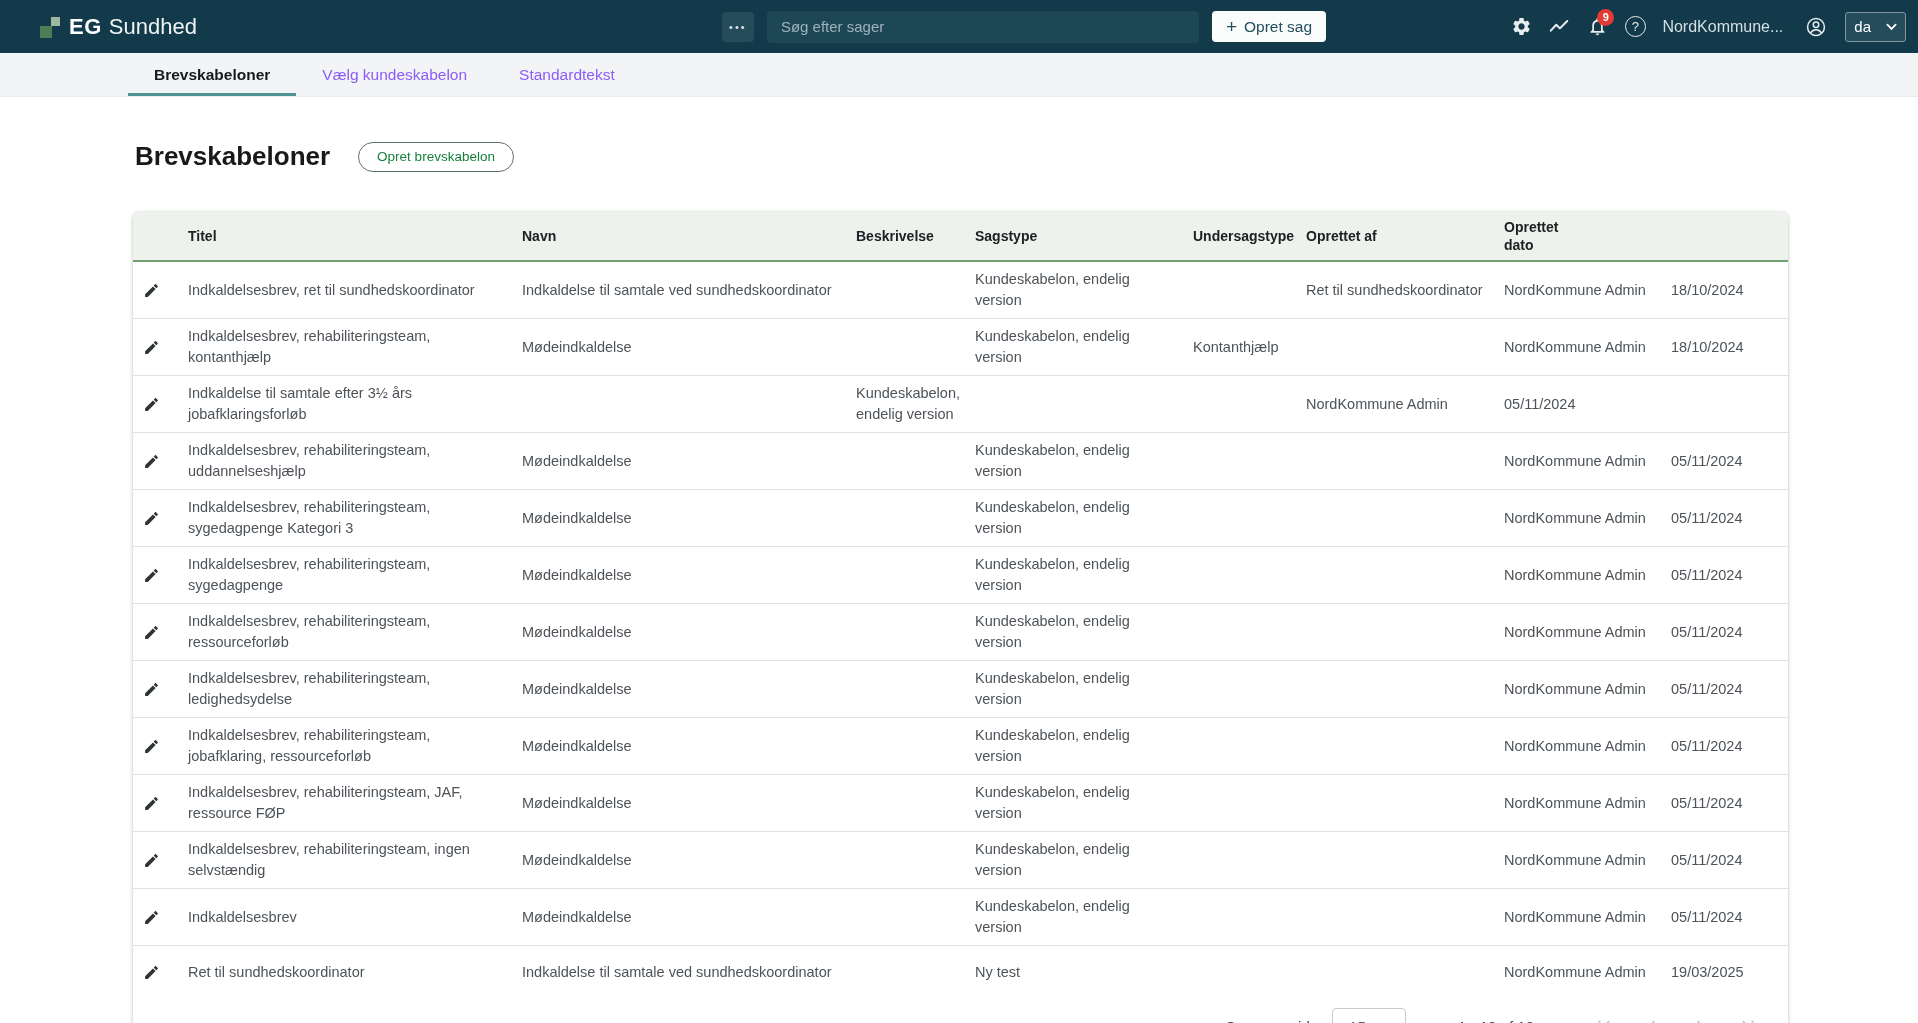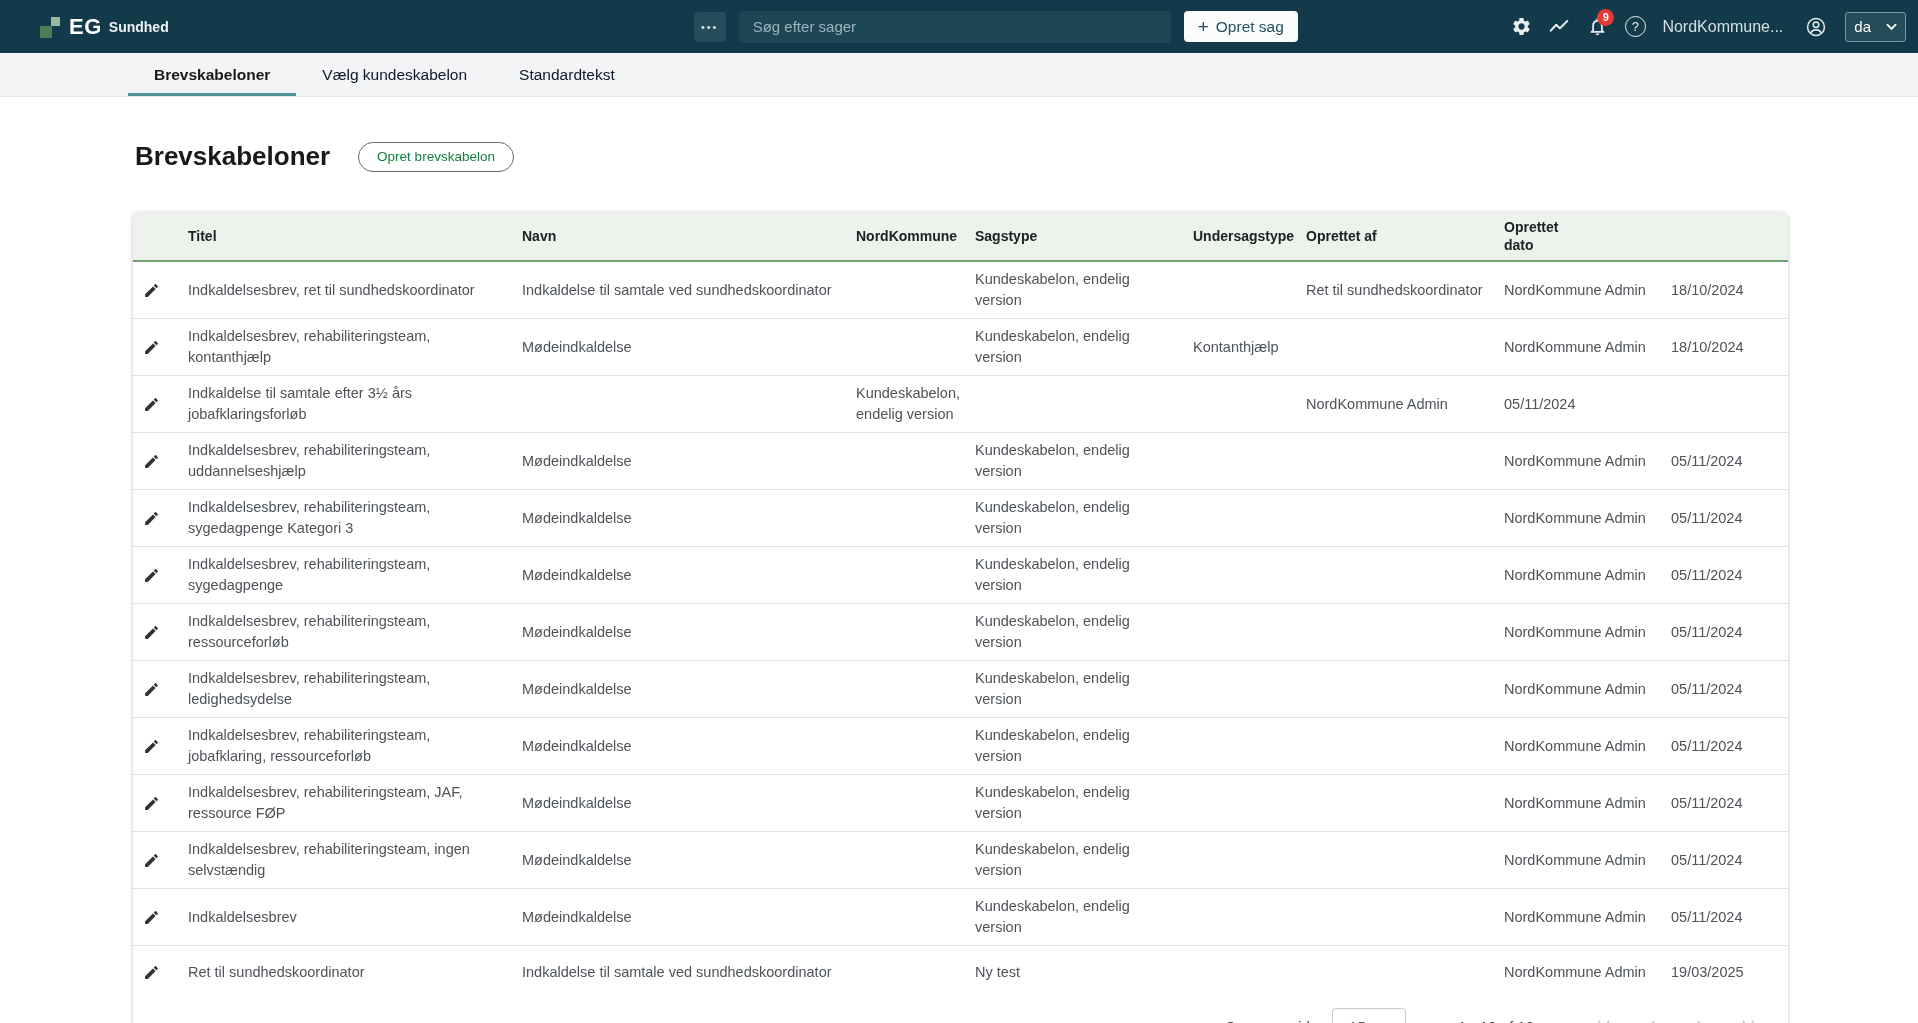--- a/index.html
+++ b/index.html
@@ -6,21 +6,21 @@
   html,body { width:1918px; height:1023px; overflow:hidden; background:#ffffff;
               font-family:"Liberation Sans", sans-serif; }
 
   
   .topbar { height:53px; background:#123a4a; display:flex; align-items:center; color:#fff; }
   .brand { display:flex; align-items:center; gap:7px; margin-left:40px; }
   .logo-mark { position:relative; width:22px; height:22px; }
   .logo-mark .sq-big { position:absolute; left:0; bottom:0; width:12px; height:12px; background:#4e7c57; }
   .logo-mark .sq-small { position:absolute; right:2px; top:1px; width:9px; height:9px; background:#9cb89f; }
   .brand-eg { font-weight:bold; font-size:22px; letter-spacing:0.5px; }
-  .brand-product { font-size:14px; font-weight:700; color:#eef3f4; }
+  .brand-product { font-size:22px; font-weight:400; color:#eef3f4; }
 
   .topbar-center { display:flex; align-items:center; margin-left:525px; }
   .more-btn { width:32px; height:30px; background:#244c5b; border-radius:4px; color:#dfe8ea;
               display:flex; align-items:center; justify-content:center; font-size:16px; letter-spacing:2px;
               cursor:pointer; }
   .search-box { width:432px; height:32px; margin-left:13px; background:#1e4755; border-radius:4px;
                 display:flex; align-items:center; }
   .search-box input { background:transparent; border:none; outline:none; color:#dfe8ea;
                       font-size:15px; padding:0 14px; width:100%; font-family:"Liberation Sans",sans-serif; }
   .search-box input::placeholder { color:#9db3bb; opacity:1; }
@@ -38,21 +38,21 @@
            align-items:center; justify-content:center; padding:0 3px; }
   .help-circle { width:21px; height:21px; border:1.6px solid #e8eef0; border-radius:50%;
                  display:flex; align-items:center; justify-content:center; font-size:13px; color:#e8eef0; }
   .org-name { color:#d6dfe2; font-size:16px; margin:0 14px 0 8px; cursor:pointer; }
   .lang-select { margin-left:10px; height:30px; border:1px solid #7e97a0; background:#244c5b;
                  border-radius:3px; display:flex; align-items:center; gap:15px; padding:0 8px;
                  color:#fff; font-size:15px; cursor:pointer; }
 
   
   .tabstrip { height:44px; background:#f2f4f5; display:flex; padding-left:128px; border-bottom:1px solid #e8eaeb; }
-  .tab { padding:0 26px; display:flex; align-items:center; font-size:15.5px; color:#0f172a;
+  .tab { padding:0 26px; display:flex; align-items:center; font-size:15.5px; color:#8b5cf6;
          position:relative; cursor:pointer; }
   .tab.active { color:#17191a; font-weight:bold; }
   .tab.active::after { content:""; position:absolute; left:0; right:0; bottom:0; height:3px; background:#4f9492; }
 
   
   .heading-row { display:flex; align-items:center; gap:28px; margin:44px 0 0 135px; }
   .page-title { font-size:26px; font-weight:bold; color:#17191a; }
   .create-template-btn { height:30px; padding:0 18px; border:1px solid #5d6e73; border-radius:16px;
                          background:#fff; color:#15803d; font-size:13.5px; cursor:pointer;
                          font-family:"Liberation Sans",sans-serif; }
@@ -170,21 +170,21 @@
 
   <div class="t-grid t-head">
     <div class="hc first"></div>
     <div class="hc">
         <span>Titel</span>
       </div>
     <div class="hc">
         <span>Navn</span>
       </div>
     <div class="hc">
-        <span>NordKommune</span>
+        <span>Beskrivelse</span>
       </div>
     <div class="hc">
         <span>Sagstype</span>
       </div>
     <div class="hc">
         <span>Undersagstype</span>
       </div>
     <div class="hc">
         <span>Oprettet af</span>
       </div>

